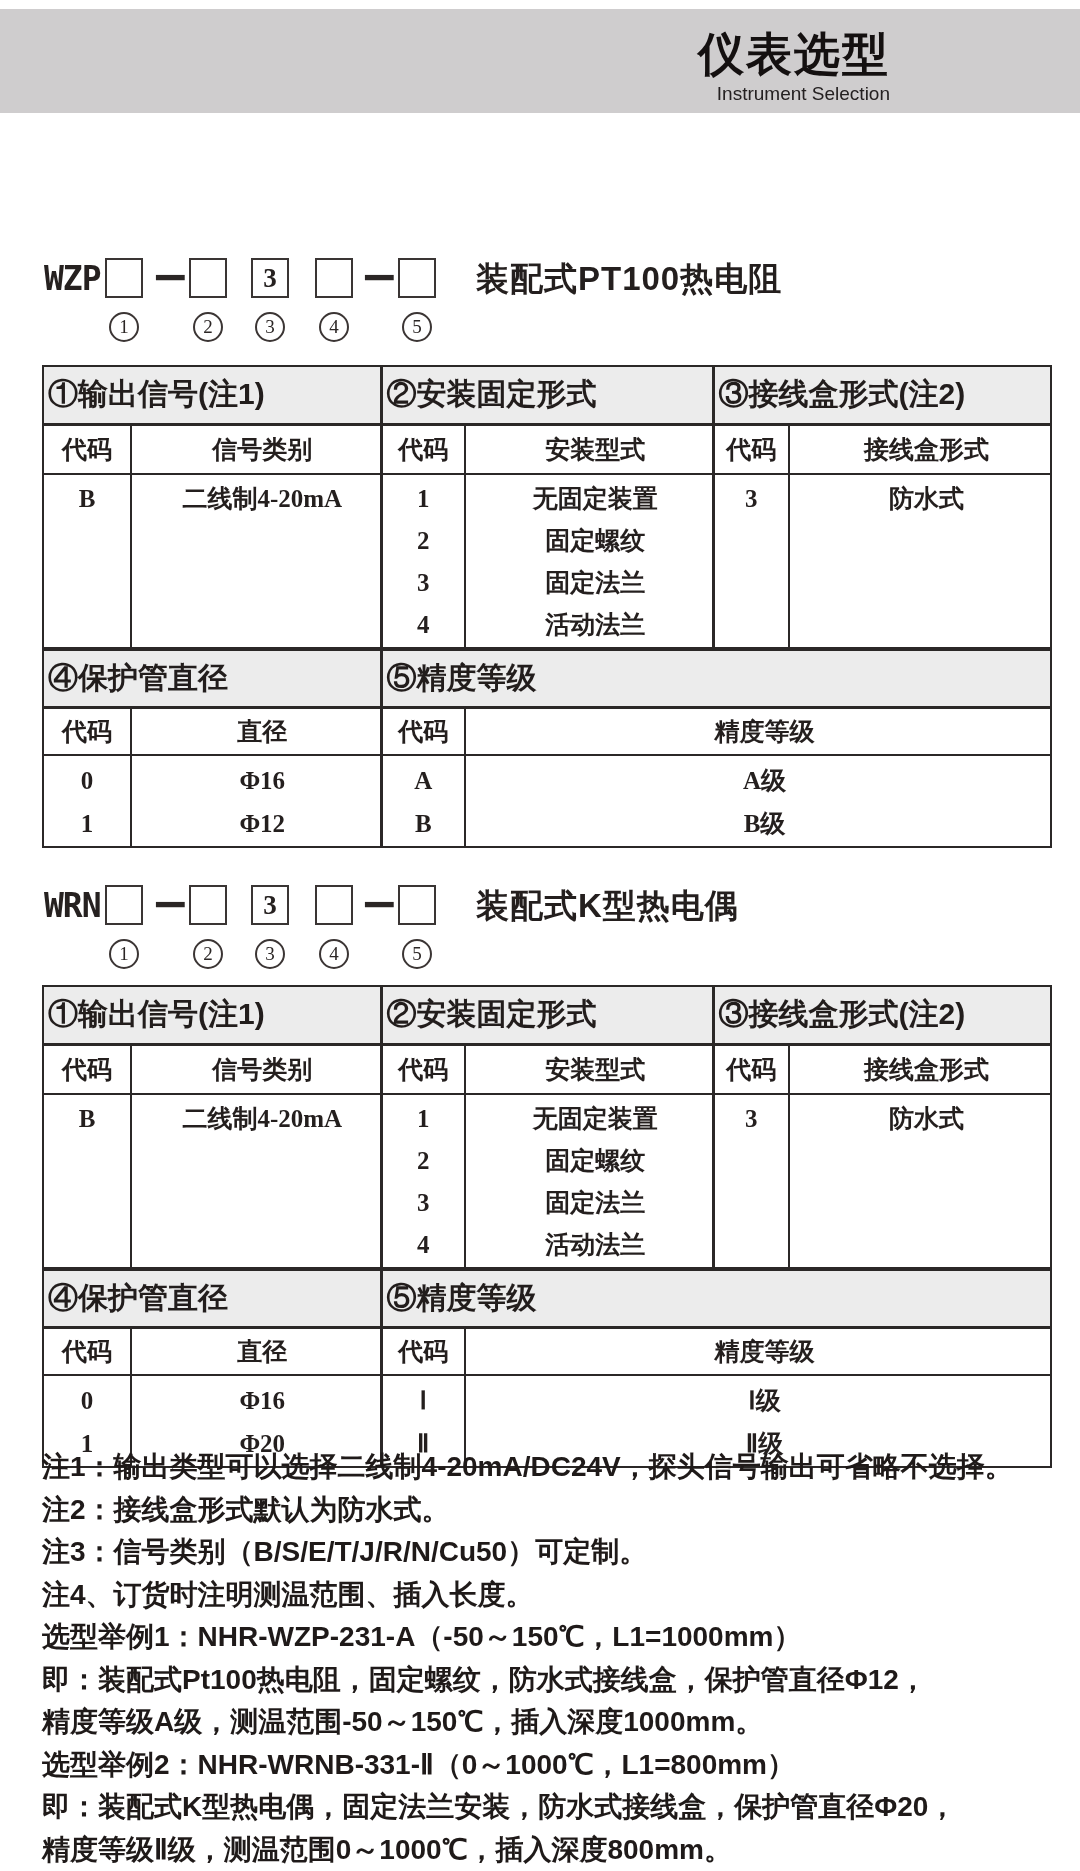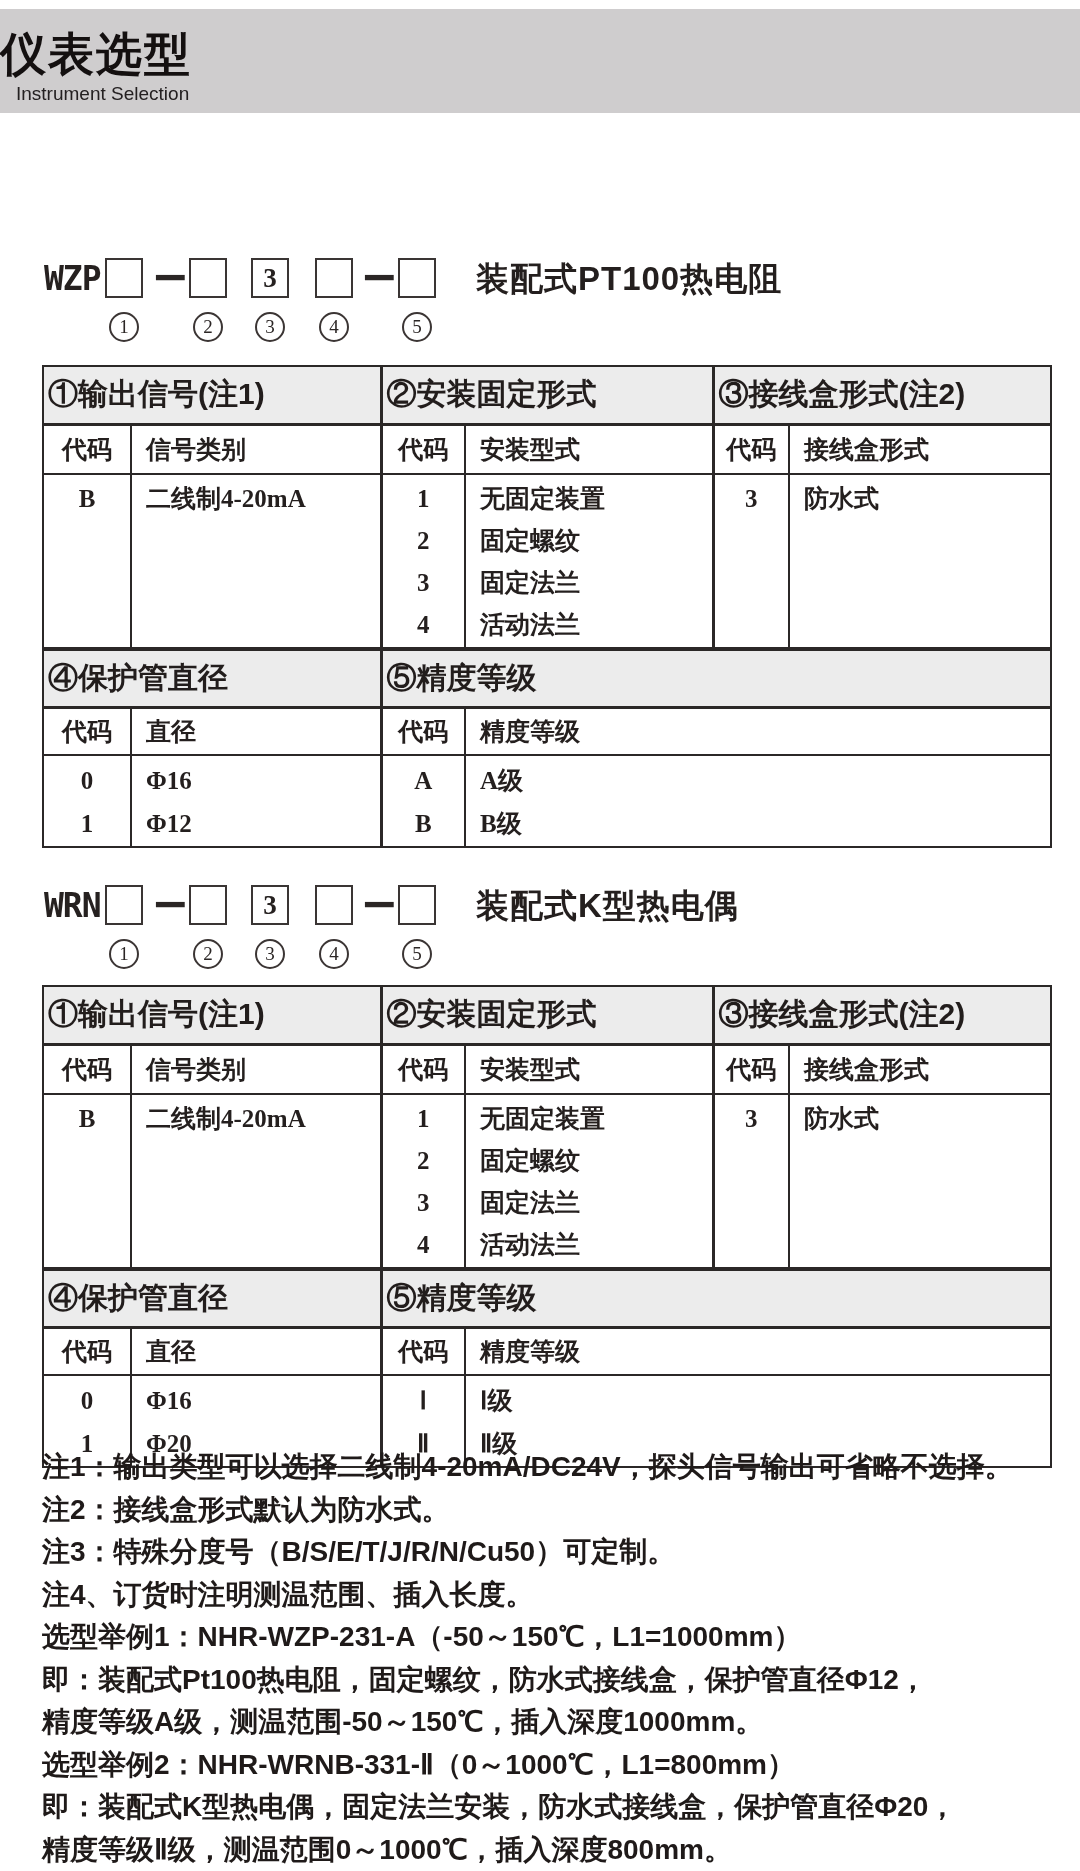--- a/index.html
+++ b/index.html
@@ -4,21 +4,21 @@
 <style>
   html,body { margin:0; padding:0; background:#ffffff; }
   .page {
     position:relative; width:1080px; height:1871px; overflow:hidden;
     background:#ffffff; color:#221d1c;
     font-family:"Liberation Sans", sans-serif;
   }
 
   
   .band { position:absolute; left:0; top:9px; width:1080px; height:104px; background:#cfcdce; }
-  .band-content { position:absolute; left:0; top:0; width:890px; text-align:left; }
+  .band-content { position:absolute; left:0; top:0; width:890px; text-align:right; }
   .band-title { margin-top:20px; font-size:46px; line-height:50px; font-weight:bold; color:#141010; letter-spacing:2px; }
   .band-sub { margin-top:4px; font-size:19px; line-height:22px; font-weight:normal; color:#242021;padding-left:16px; }
 
   
   .model-row { position:absolute; left:0; width:1080px; height:90px; }
   .model-prefix { position:absolute; left:44px; top:0; height:40px; line-height:42px;
     font-family:"DejaVu Sans Mono", monospace; font-weight:600; font-size:33px; letter-spacing:-1px; color:#262120;text-align:center; }
   .code-box { position:absolute; top:0; width:38px; height:40px; border:2px solid #3a3534; background:#fff;
     box-sizing:border-box; text-align:center; line-height:36px;
     font-family:"Liberation Serif", serif; font-weight:bold; font-size:27px; color:#262120; }
@@ -42,21 +42,21 @@
   }
   tr.sec2 > td { border-top-width:4px; }
   tr.sec { height:58px; }
   tr.sub { height:50px; }
   tr.sub2 { height:48px; }
   tr.body1 { height:168px; }
   tr.body2 { height:86px; }
   .kai { font-family:"Liberation Serif", serif; font-weight:bold; font-size:25px; color:#241f1e; }
   tr.sub > td, tr.sub2 > td { vertical-align:middle; }
   td.codec { text-align:center; }
-  td.valc { padding-left:14px; text-align:left;margin-top:12px; }
+  td.valc { padding-left:14px; text-align:center;margin-top:12px; }
   td.ss { border-left-width:3px; }
   tr.bodyr > td { vertical-align:top; padding-top:3px; }
   .ln { height:42px; line-height:42px; }
   tr.body2 .ln { height:43px; line-height:43px; }
 
   
   .notes { position:absolute; left:42px; top:1446px; width:1020px; }
   .note-line { height:42.5px; line-height:42.5px; font-size:28px; font-weight:600;
     color:#1f1a19; white-space:nowrap; }
 </style>
@@ -262,21 +262,21 @@
         <div class="ln">Ⅰ级</div>
         <div class="ln">Ⅱ级</div>
       </td>
     </tr>
   </tbody>
     </table>
 
   <div class="notes">
     <div class="note-line">注1：输出类型可以选择二线制4-20mA/DC24V，探头信号输出可省略不选择。</div>
     <div class="note-line">注2：接线盒形式默认为防水式。</div>
-    <div class="note-line">注3：特殊分度号（B/S/E/T/J/R/N/Cu50）可定制。</div>
+    <div class="note-line">注3：信号类别（B/S/E/T/J/R/N/Cu50）可定制。</div>
     <div class="note-line">注4、订货时注明测温范围、插入长度。</div>
     <div class="note-line">选型举例1：NHR-WZP-231-A（-50～150℃，L1=1000mm）</div>
     <div class="note-line">即：装配式Pt100热电阻，固定螺纹，防水式接线盒，保护管直径Φ12，</div>
     <div class="note-line">精度等级A级，测温范围-50～150℃，插入深度1000mm。</div>
     <div class="note-line">选型举例2：NHR-WRNB-331-Ⅱ（0～1000℃，L1=800mm）</div>
     <div class="note-line">即：装配式K型热电偶，固定法兰安装，防水式接线盒，保护管直径Φ20，</div>
     <div class="note-line">精度等级Ⅱ级，测温范围0～1000℃，插入深度800mm。</div>
   </div>
 
 </div>

